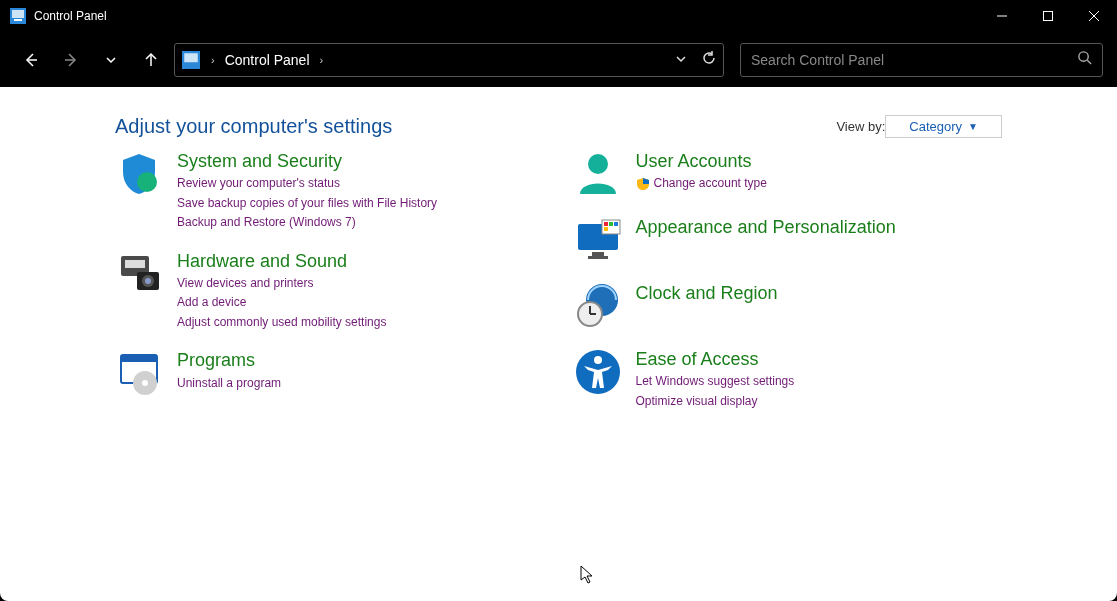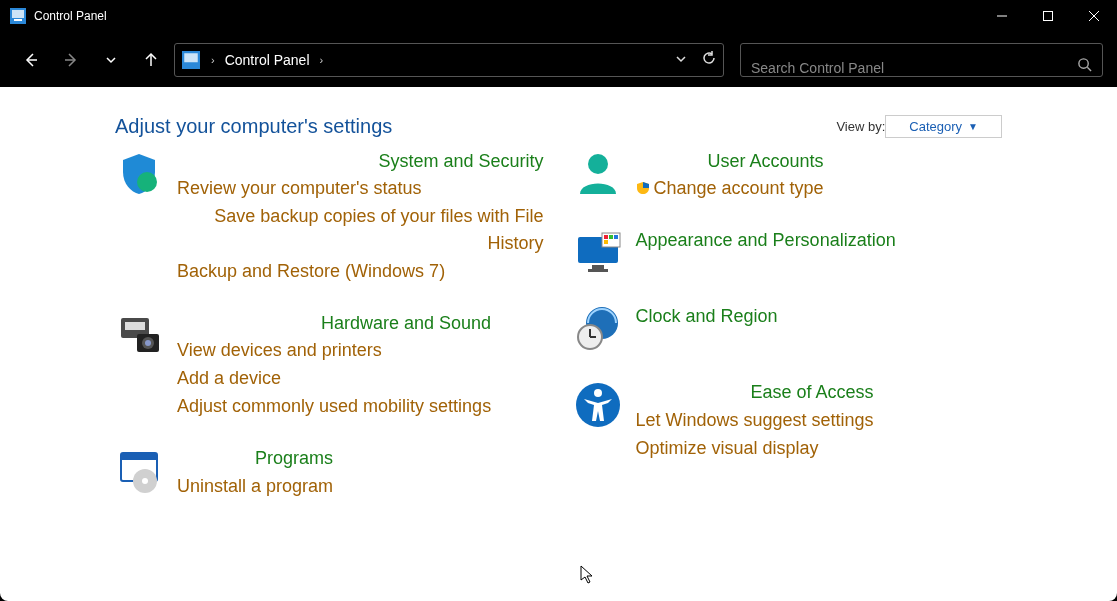--- a/index.html
+++ b/index.html
@@ -13,40 +13,40 @@
   .titlebar-btn { width: 46px; height: 32px; display: flex; align-items: center; justify-content: center; color: #fff; }
 
   
   .navbar { height: 55px; background: #000; display: flex; align-items: center; padding: 0 14px; gap: 6px; }
   .nav-btn { width: 34px; height: 34px; display:flex; align-items:center; justify-content:center; color:#fff;}
   .address { flex: 0 0 auto; width: 550px; height: 34px; background:#000; border:1px solid #555; display:flex; align-items:center; padding:0 6px; color:#fff; font-size:14px; gap:6px; border-radius:3px;}
   .address .bc-icon { width:20px; height:20px; display:flex; align-items:center; justify-content:center;}
   .address .chev { color:#ccc; font-size:11px; padding:0 4px;}
   .address .filler { flex:1 }
   .address .end-controls { display:flex; gap:14px; align-items:center; color:#ddd;}
-  .searchbox { flex:1; height:34px; margin-left:10px; background:#000; border:1px solid #555; border-radius:3px; display:flex; align-items:flex-end; padding:0 10px; color:#888;}
+  .searchbox { flex:1; height:34px; margin-left:10px; background:#000; border:1px solid #555; border-radius:3px; display:flex; align-items:center; padding:0 10px; color:#888;}
   .searchbox input { flex:1; background:transparent; border:none; color:#ddd; font-size:14px; outline:none;}
   .searchbox input::placeholder { color:#888; }
   .searchbox .sicon { color:#aaa; }
 
   
   .content { flex:1; background:#fff; padding: 28px 115px 20px 115px; overflow:auto; position:relative;}
   .content-header { display:flex; align-items:center; margin-bottom: 12px;}
   .content-header h1 { color:#13529a; font-weight:400; font-size:20px; flex:1; }
   .viewby { font-size:13px; color:#333; display:flex; align-items:center; gap:0;}
   .viewby-select { border:1px solid #ccc; padding:3px 23px; color:#1a5fb4; font-size:13px; display:flex; align-items:center; gap:6px;}
   .viewby-select .dd { font-size:10px; }
 
   .categories { display:flex; gap:30px; }
-  .col { flex:1; display:flex; flex-direction:column; gap:28px;text-align:right; }
+  .col { flex:1; display:flex; flex-direction:column; gap:18px; }
   .cat { display:flex; gap:14px; align-items:flex-start; }
   .cat-icon { width:48px; height:48px; flex-shrink:0; display:flex; align-items:center; justify-content:center; }
   .cat-body { display:flex; flex-direction:column; gap:2px; }
   .cat-title { color:#1a7f1a; font-size:18px; font-weight:400; line-height:1.3; cursor:pointer;}
-  .cat-link { color:#a16207; font-size:18px; line-height:1.45; cursor:pointer; display:flex; align-items:center; gap:4px;}
+  .cat-link { color:#701a75; font-size:12px; line-height:1.45; cursor:pointer; display:flex; align-items:center; gap:4px;}
 
   .shield-badge { width:14px; height:14px; display:inline-flex;}
   .cursor { position:absolute; left:580px; bottom:12px; }
 </style>
 </head>
 <body>
 
 <div class="titlebar">
   <span class="titlebar-icon">
     <svg width="16" height="16" viewBox="0 0 16 16">

